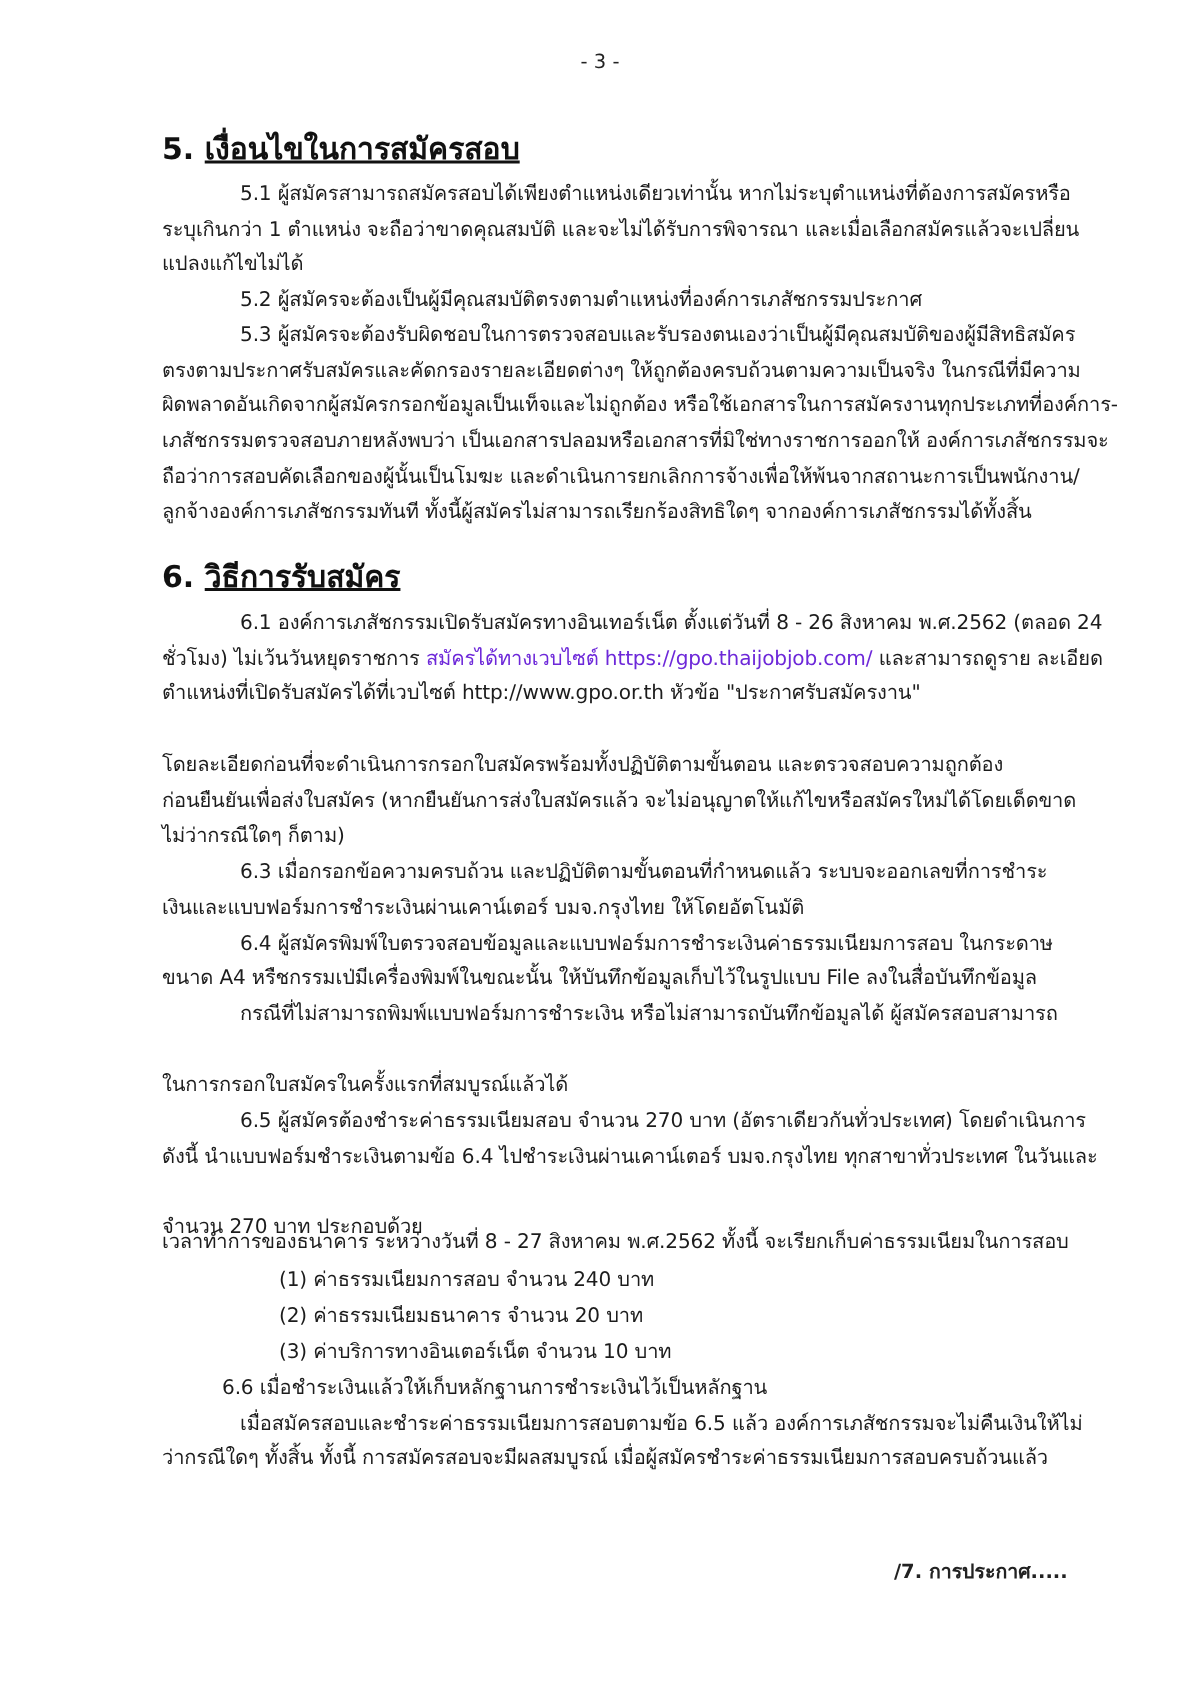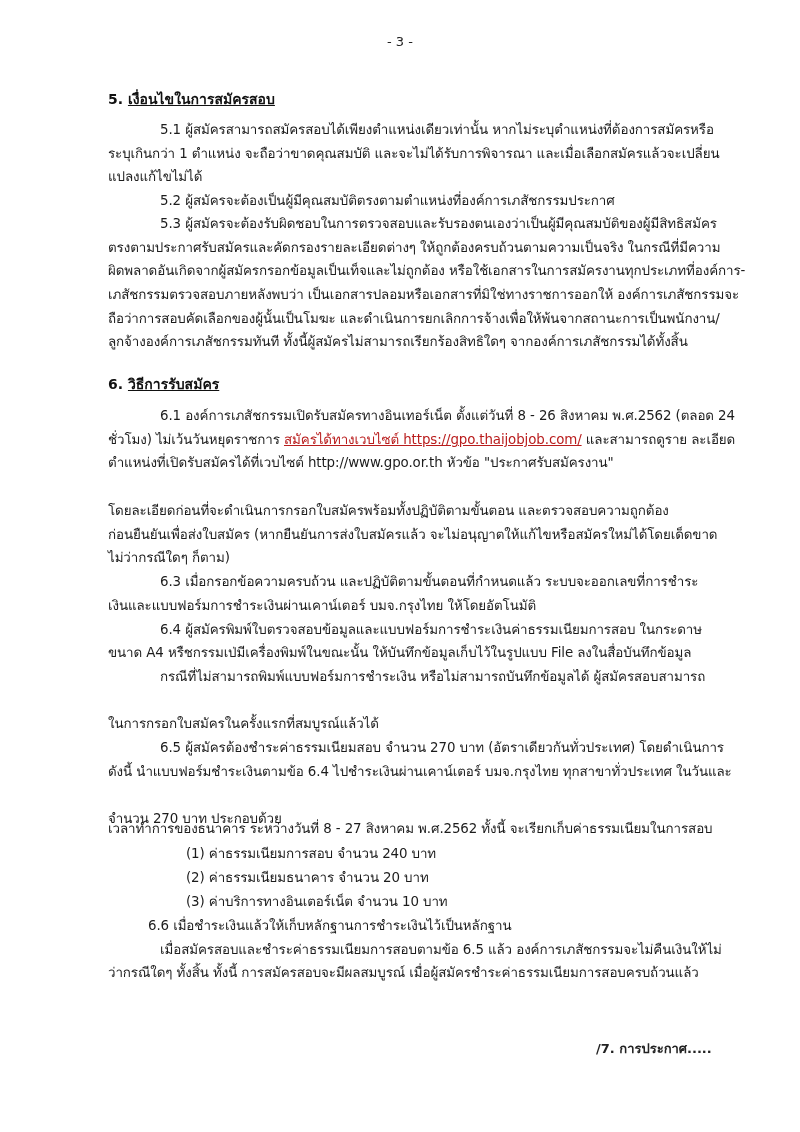--- a/index.html
+++ b/index.html
@@ -37,29 +37,29 @@
       white-space: nowrap;
       color: #1c1c1c;
       letter-spacing: -0.1px;
     }
     .left  { left: 108px; }
     .indent { left: 160px; }
     .sub-indent { left: 186px; }
     .heading {
       position: absolute;
       left: 108px;
-      font-size: 14px;
+      font-size: 20px;
       font-weight: bold;
       line-height: 18px;
       white-space: nowrap;
       color: #111;
     }
     .heading .u { text-decoration: underline; }
     .u { text-decoration: underline; }
-    .link { color: #b91c1c; text-decoration: underline; }
+    .link { color: #6d28d9; }
     .continue {
       position: absolute;
       left: 596px;
       top: 1040px;
       font-size: 13px;
       line-height: 18px;
       white-space: nowrap;
       color: #222;
       font-weight: bold;
     }

